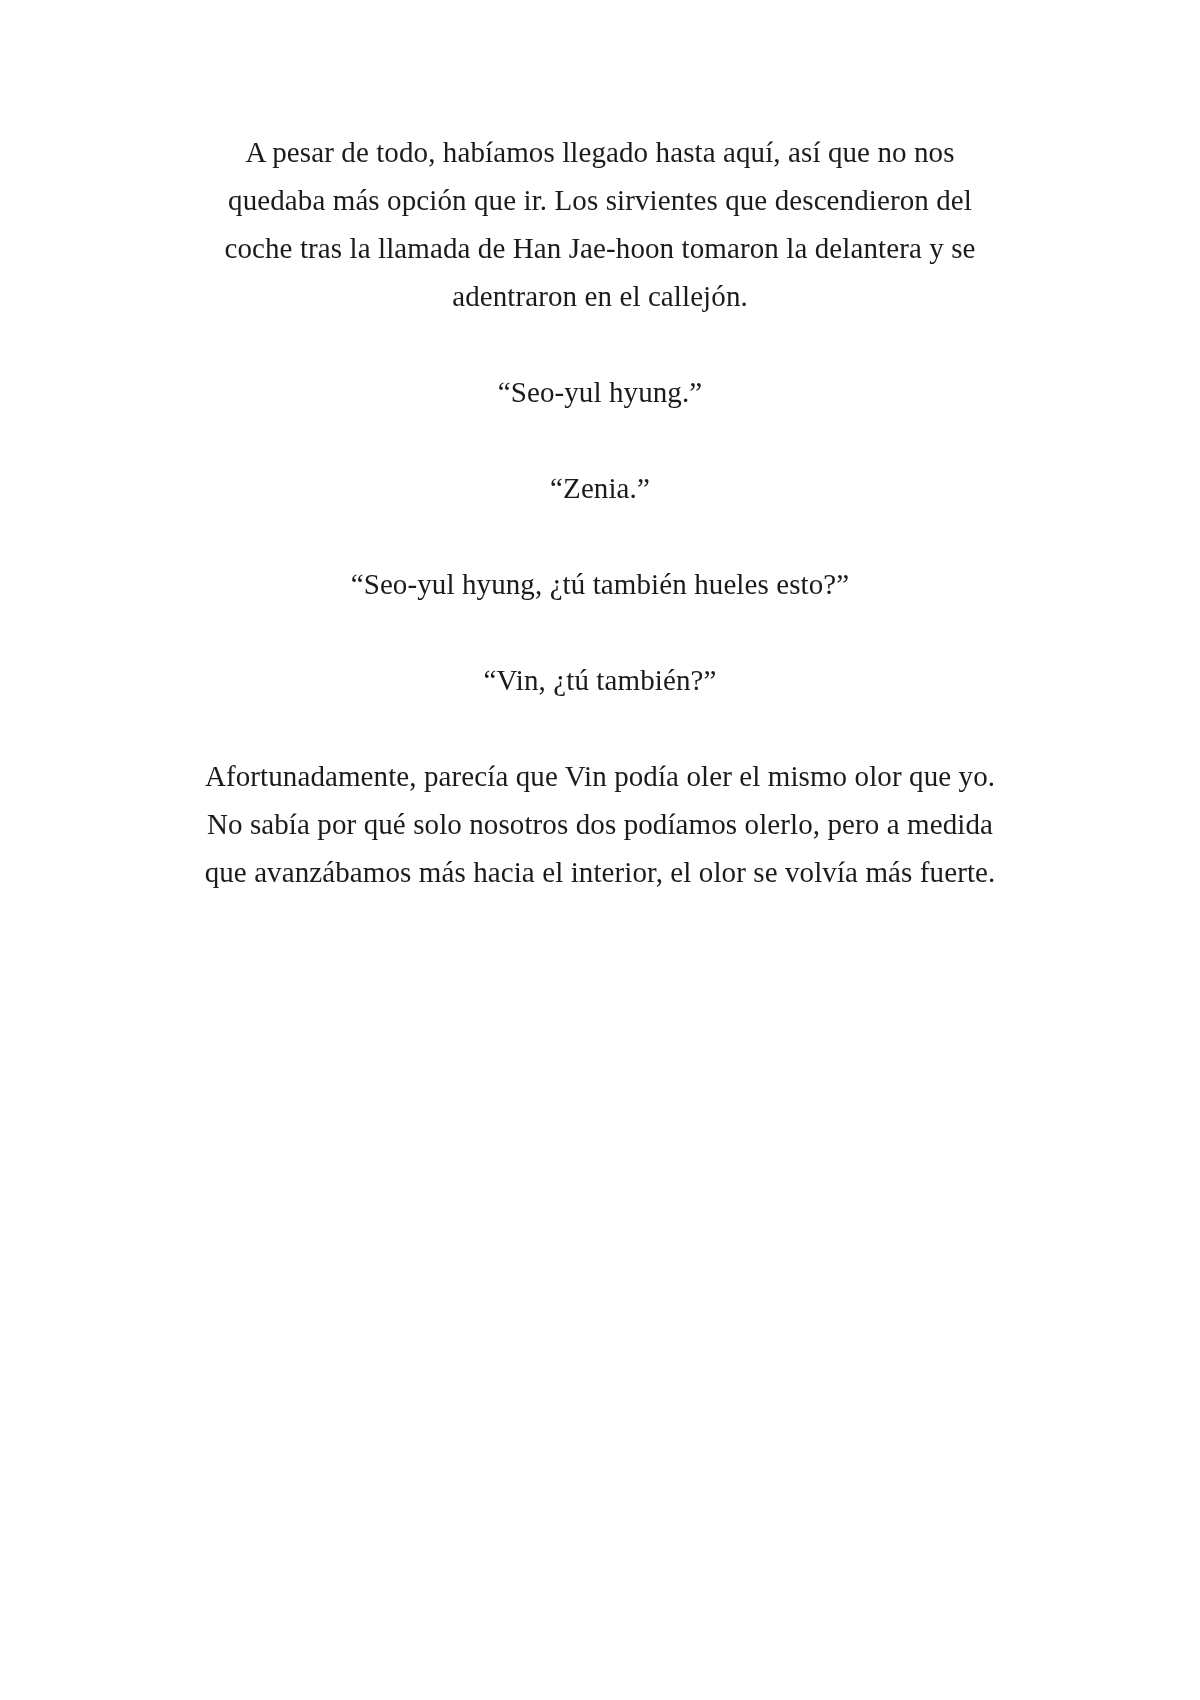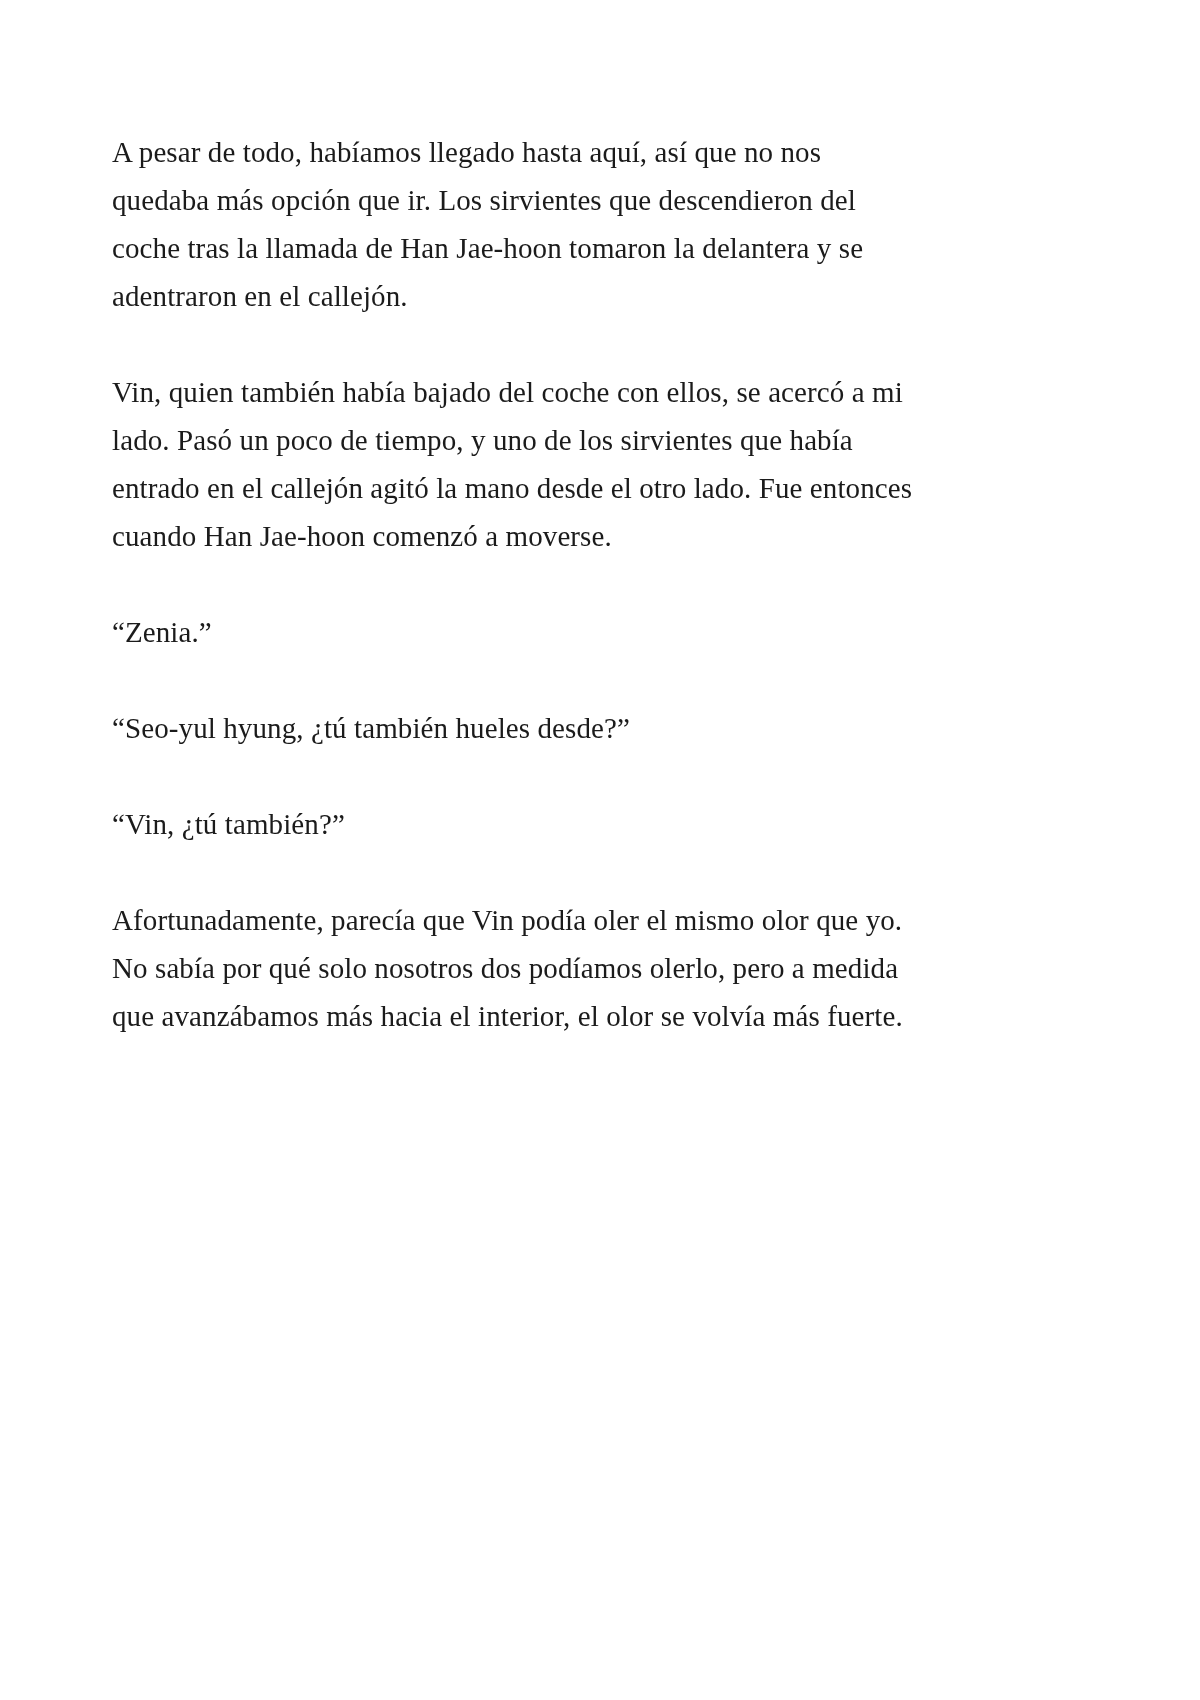--- a/index.html
+++ b/index.html
@@ -11,20 +11,21 @@
     min-height: 1700px;
     background: #ffffff;
     font-family: "Liberation Serif", "DejaVu Serif", serif;
   }
   main.doc-page {
     box-sizing: border-box;
     width: 1200px;
     min-height: 1700px;
     padding: 128px 112px 60px 112px;
     background: #ffffff;
+    text-align: center;
   }
   p.para {
     margin: 0 0 48px 0;
     font-size: 29px;
     line-height: 48px;
     color: #1b1b1b;
     white-space: pre-line; 
     letter-spacing: 0.1px;
   }
   p.para:last-child {
@@ -32,23 +33,20 @@
   }
 </style>
 </head>
 <body style="background: rgb(255, 255, 255);">
 
 <main class="doc-page" style="background: rgb(255, 255, 255); color: rgb(27, 27, 27);">
   <p class="para">A pesar de todo, habíamos llegado hasta aquí, así que no nos
 quedaba más opción que ir. Los sirvientes que descendieron del
 coche tras la llamada de Han Jae-hoon tomaron la delantera y se
 adentraron en el callejón.</p>
-  <p class="para">Vin, quien también había bajado del coche con ellos, se acercó a mi
-lado. Pasó un poco de tiempo, y uno de los sirvientes que había
-entrado en el callejón agitó la mano desde el otro lado. Fue entonces
-cuando Han Jae-hoon comenzó a moverse.</p>
+  <p class="para">“Seo-yul hyung.”</p>
   <p class="para">“Zenia.”</p>
-  <p class="para">“Seo-yul hyung, ¿tú también hueles desde?”</p>
+  <p class="para">“Seo-yul hyung, ¿tú también hueles esto?”</p>
   <p class="para">“Vin, ¿tú también?”</p>
   <p class="para">Afortunadamente, parecía que Vin podía oler el mismo olor que yo.
 No sabía por qué solo nosotros dos podíamos olerlo, pero a medida
 que avanzábamos más hacia el interior, el olor se volvía más fuerte.</p>
 </main>
 
 </body></html>

